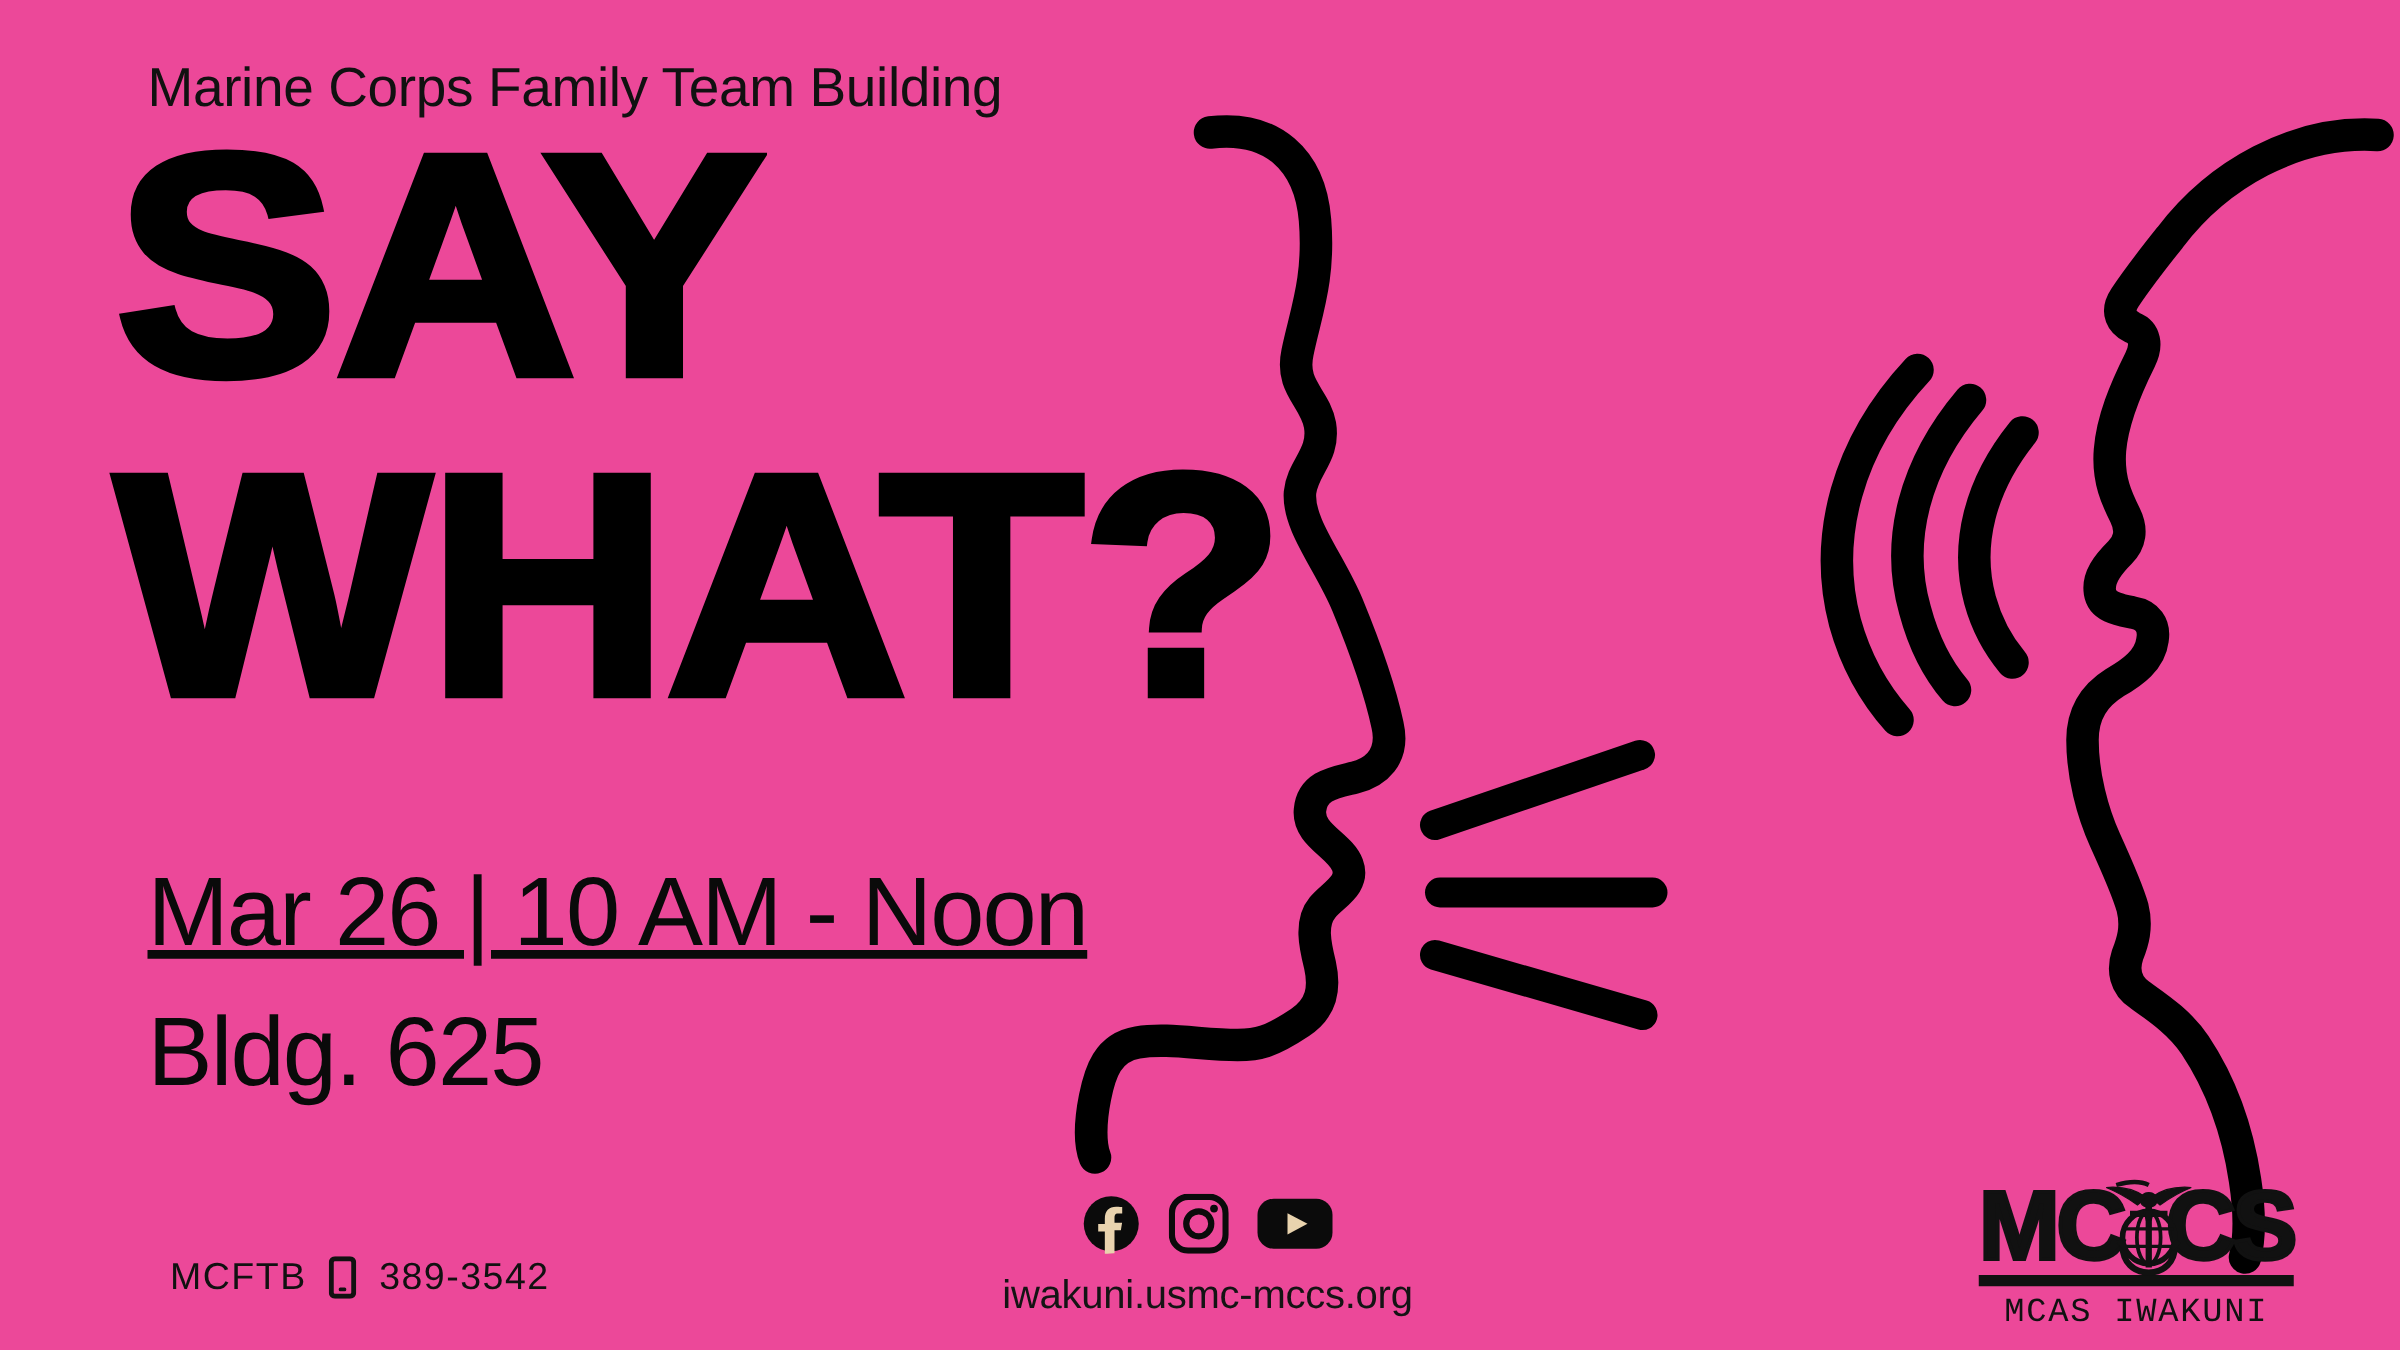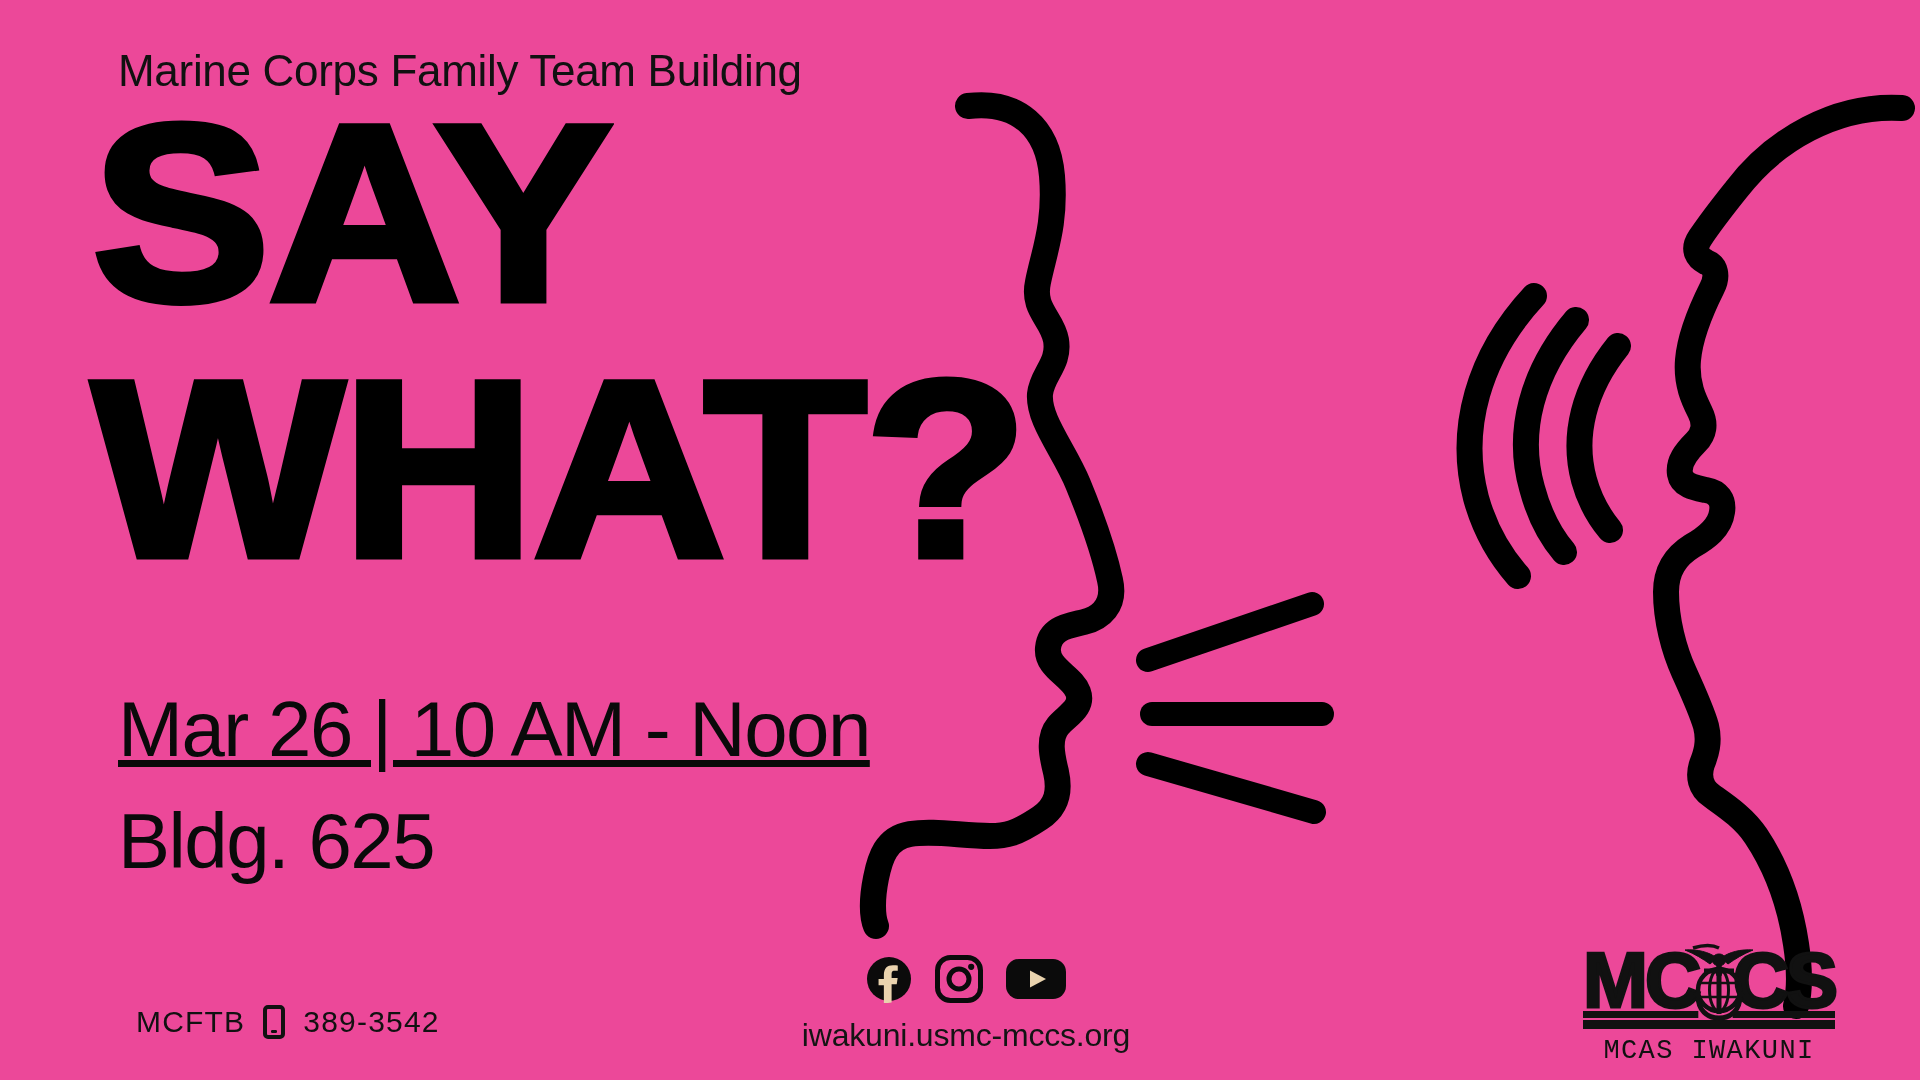--- a/index.html
+++ b/index.html
@@ -120,21 +120,20 @@
   }
   #mccs-letters-left, #mccs-letters-right {
     position: absolute;
     top: -2px;
     font-family: "Liberation Sans Narrow", "Liberation Sans", sans-serif;
     font-weight: 700;
     font-size: 78px;
     line-height: 72px;
     letter-spacing: -3px;
     color: #111111;
-    text-decoration: underline;
     -webkit-text-stroke: 3px #111;
   }
   #mccs-letters-left { left: 0px; }
   #mccs-letters-right { right: 0px; }
   #ega-emblem {
     position: absolute;
     left: 96px;
     top: -6px;
   }
   #mccs-rule {

